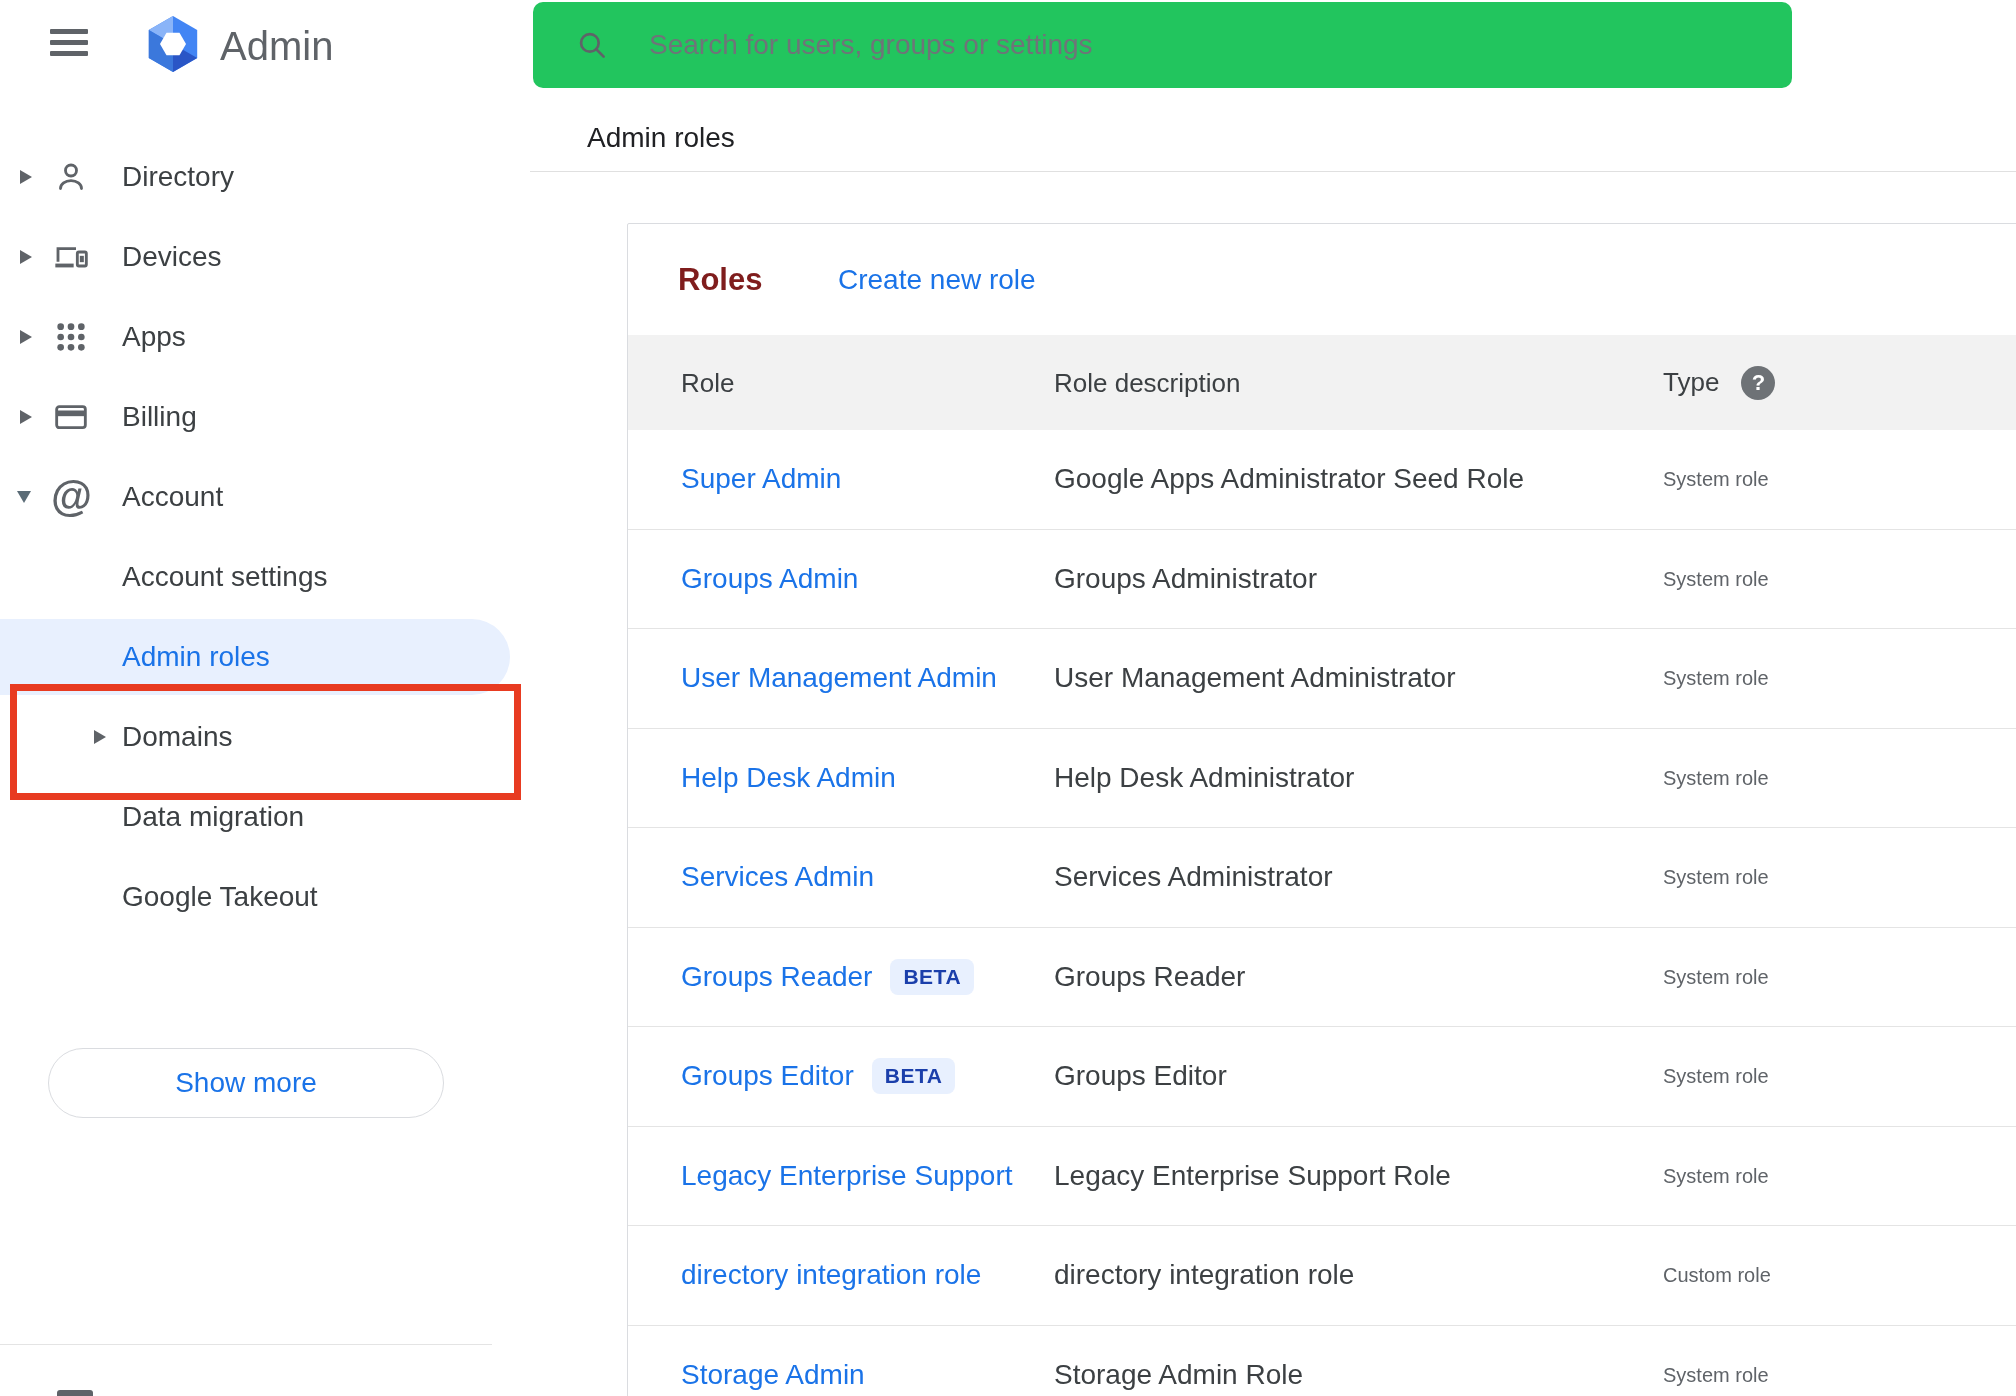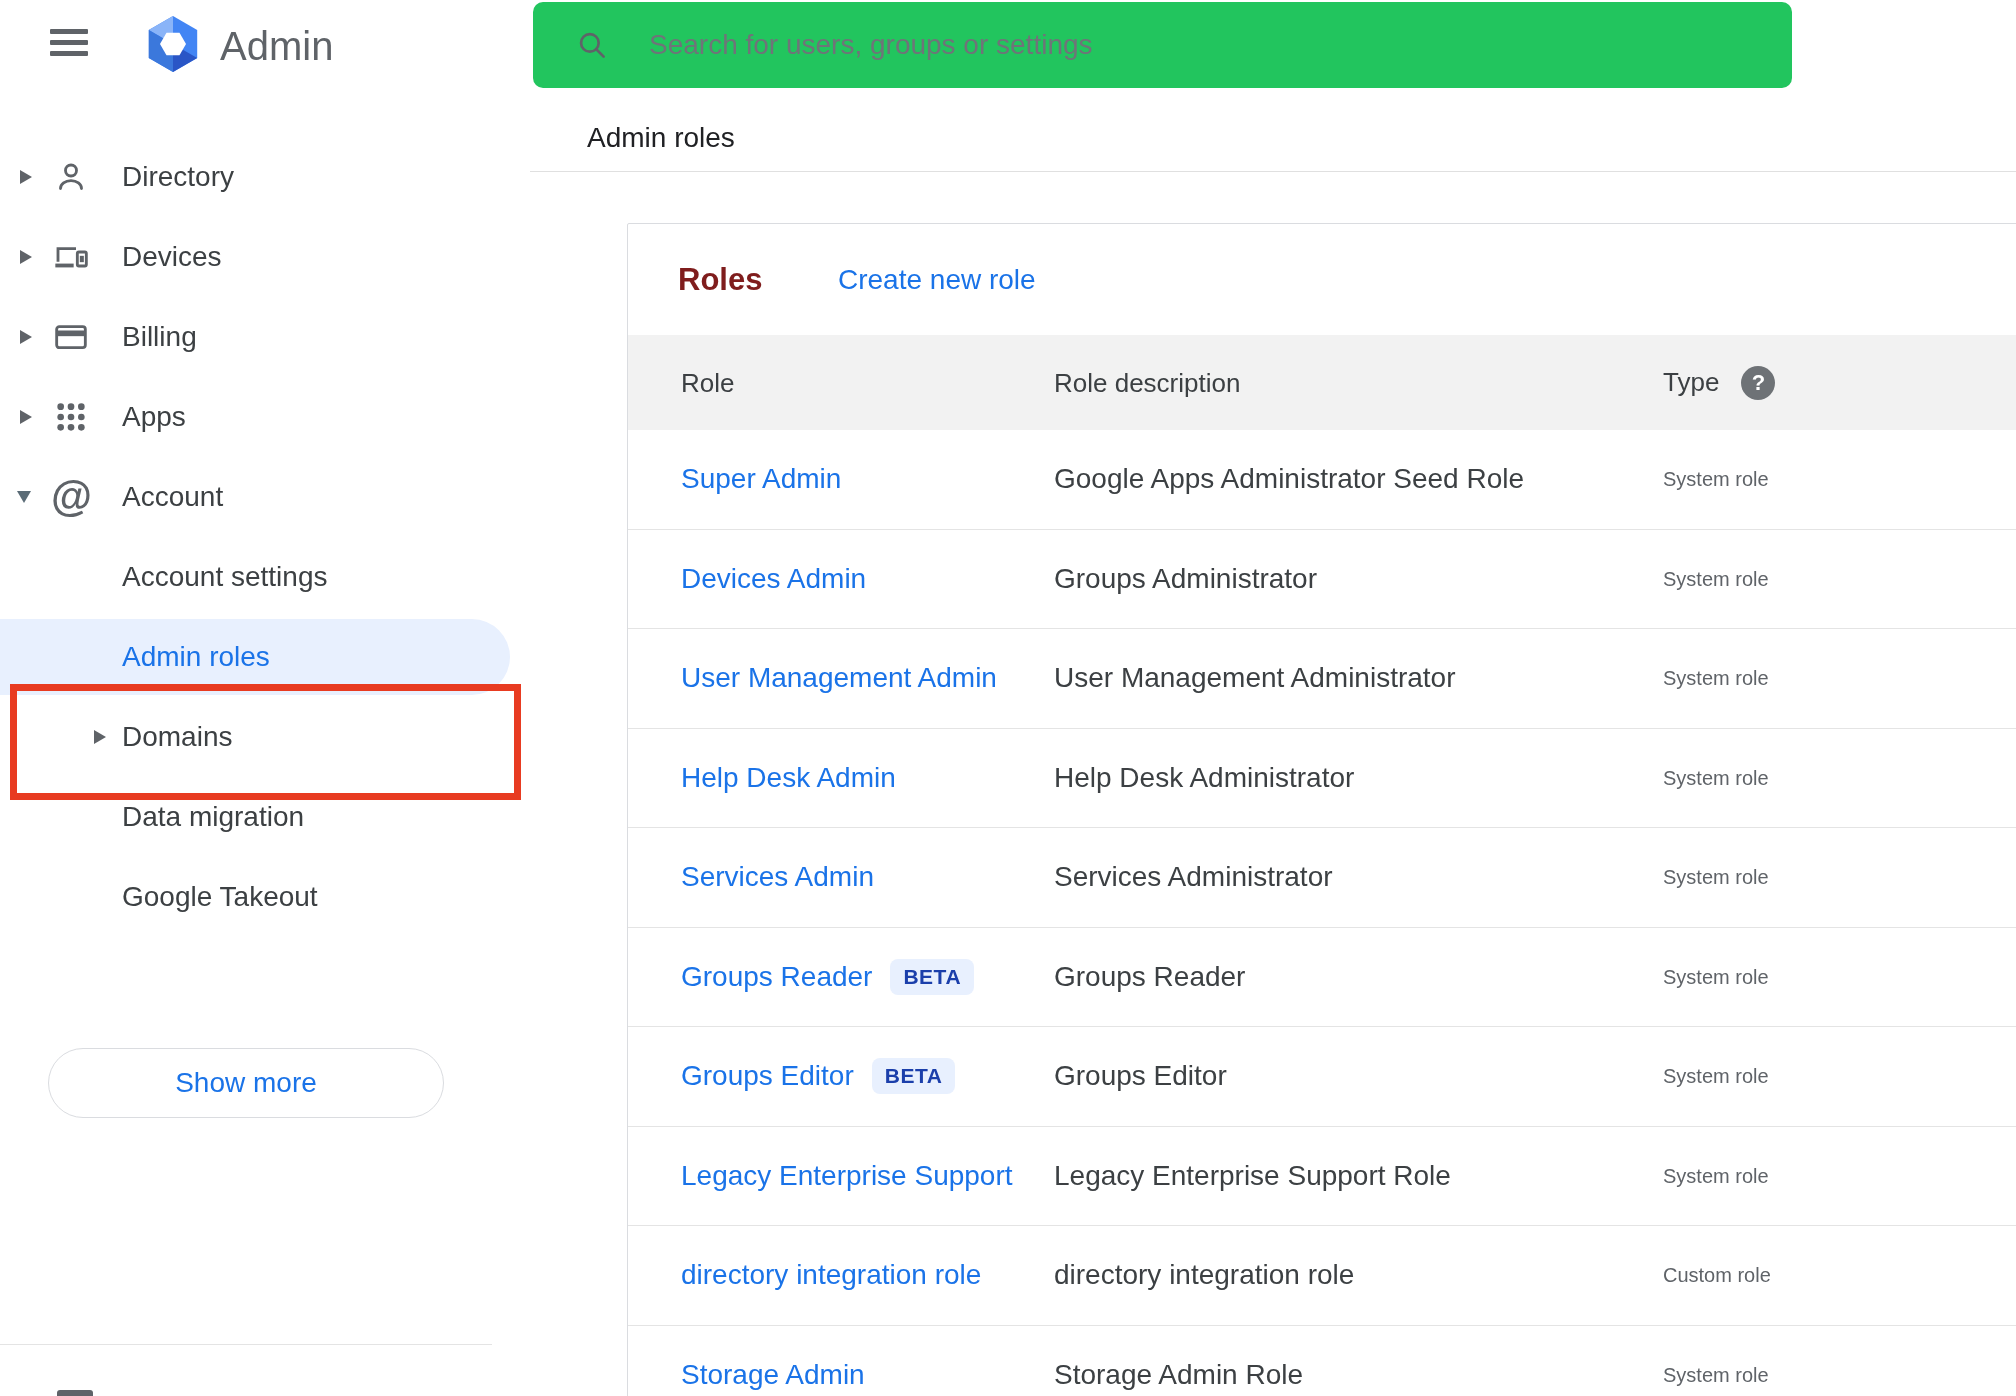--- a/index.html
+++ b/index.html
@@ -106,40 +106,40 @@
     <span class="nav-icon"><svg width="40" height="40" viewBox="0 0 24 24" fill="none" stroke="#5f6368" stroke-width="1.7">
             <path d="M4.2 14.8 V7 H15"></path>
             <path d="M2.6 17.1 H13.6" stroke-width="2.3"></path>
             <rect x="15.8" y="9" width="5.4" height="8.4" rx="0.9"></rect>
             <rect x="17.3" y="11.3" width="2.4" height="3.8" fill="#5f6368" stroke="none"></rect>
           </svg></span>
     <span class="nav-label">Devices</span>
   </div>
       <div class="nav-item">
     <span class="expander tri-right"></span>
-    <span class="nav-icon"><svg width="40" height="40" viewBox="0 0 24 24">
-            <rect x="3.4" y="5.8" width="17.2" height="12.6" rx="1.6" fill="none" stroke="#5f6368" stroke-width="1.7"></rect>
-            <rect x="3.4" y="8.1" width="17.2" height="3.4" fill="#5f6368"></rect>
-          </svg></span>
-    <span class="nav-label">Billing</span>
-  </div>
-      <div class="nav-item">
-    <span class="expander tri-right"></span>
     <span class="nav-icon"><svg width="40" height="40" viewBox="0 0 24 24" fill="#5f6368">
             <circle cx="5.8" cy="5.8" r="2"></circle>
             <circle cx="12" cy="5.8" r="2"></circle>
             <circle cx="18.2" cy="5.8" r="2"></circle>
             <circle cx="5.8" cy="12" r="2"></circle>
             <circle cx="12" cy="12" r="2"></circle>
             <circle cx="18.2" cy="12" r="2"></circle>
             <circle cx="5.8" cy="18.2" r="2"></circle>
             <circle cx="12" cy="18.2" r="2"></circle>
             <circle cx="18.2" cy="18.2" r="2"></circle>
           </svg></span>
     <span class="nav-label">Apps</span>
+  </div>
+      <div class="nav-item">
+    <span class="expander tri-right"></span>
+    <span class="nav-icon"><svg width="40" height="40" viewBox="0 0 24 24">
+            <rect x="3.4" y="5.8" width="17.2" height="12.6" rx="1.6" fill="none" stroke="#5f6368" stroke-width="1.7"></rect>
+            <rect x="3.4" y="8.1" width="17.2" height="3.4" fill="#5f6368"></rect>
+          </svg></span>
+    <span class="nav-label">Billing</span>
   </div>
       <div class="nav-item">
     <span class="expander tri-down"></span>
     <span class="nav-icon">
           <span class="at-glyph">@</span>
         </span>
     <span class="nav-label">Account</span>
   </div>
       <div class="nav-item sub">
     <span class="expander"></span>
@@ -189,21 +189,21 @@
         <div class="trow">
     <span class="c-role">
       <a class="role-link">Super Admin</a>
 
     </span>
     <span class="c-desc">Google Apps Administrator Seed Role</span>
     <span class="c-type">System role</span>
   </div>
         <div class="trow">
     <span class="c-role">
-      <a class="role-link">Devices Admin</a>
+      <a class="role-link">Groups Admin</a>
 
     </span>
     <span class="c-desc">Groups Administrator</span>
     <span class="c-type">System role</span>
   </div>
         <div class="trow">
     <span class="c-role">
       <a class="role-link">User Management Admin</a>
 
     </span>

